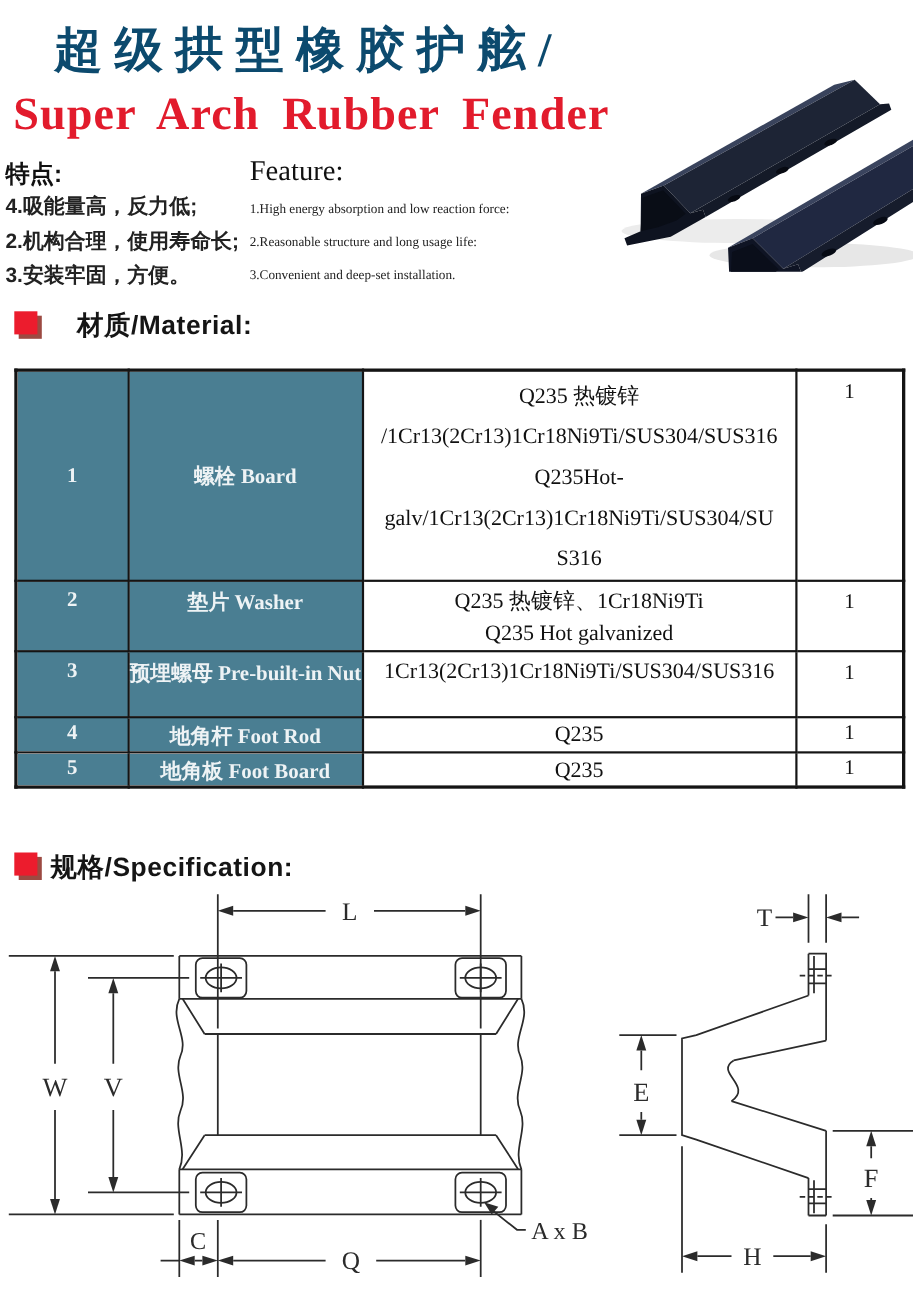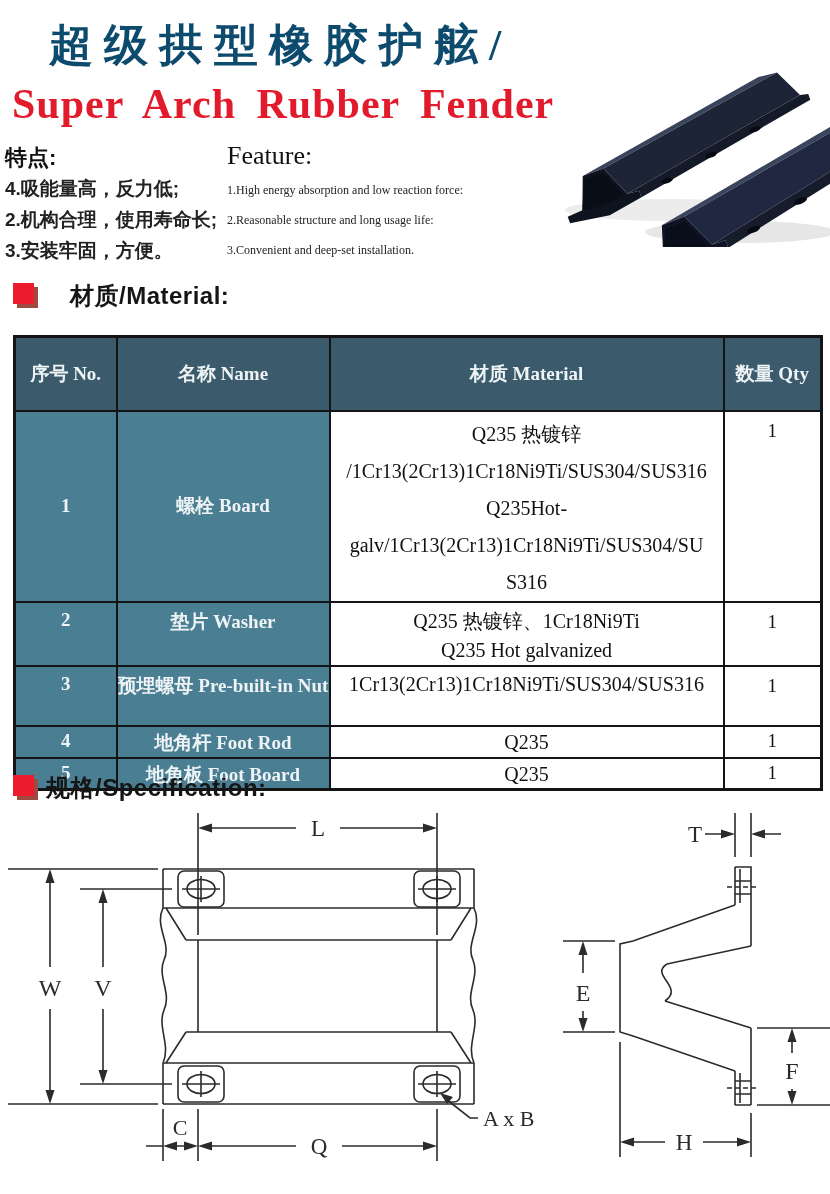--- a/index.html
+++ b/index.html
@@ -119,26 +119,20 @@
 <div class="abs sec-head" style="left:46px; top:280px;margin-left:24px;">材质/Material:</div>
 
 <table class="mat">
   <colgroup>
       <col style="width:102px">
       <col style="width:213px">
       <col style="width:394px">
       <col style="width:98px">
     </colgroup>
   <tbody>
-      <tr style="height:74px">
-    <th>序号 No.</th>
-    <th>名称 Name</th>
-    <th>材质 Material</th>
-    <th>数量 Qty</th>
-  </tr>
   <tr class="r1" style="height:151px">
     <td class="teal">1</td>
     <td class="teal">螺栓 Board</td>
     <td class="mval">
       <div class="ln">Q235 热镀锌</div>
       <div class="ln">/1Cr13(2Cr13)1Cr18Ni9Ti/SUS304/SUS316</div>
       <div class="ln">Q235Hot-galv/1Cr13(2Cr13)1Cr18Ni9Ti/SUS304/SU</div>
       <div class="ln">S316</div>
     </td>
     <td class="qty">1</td>

